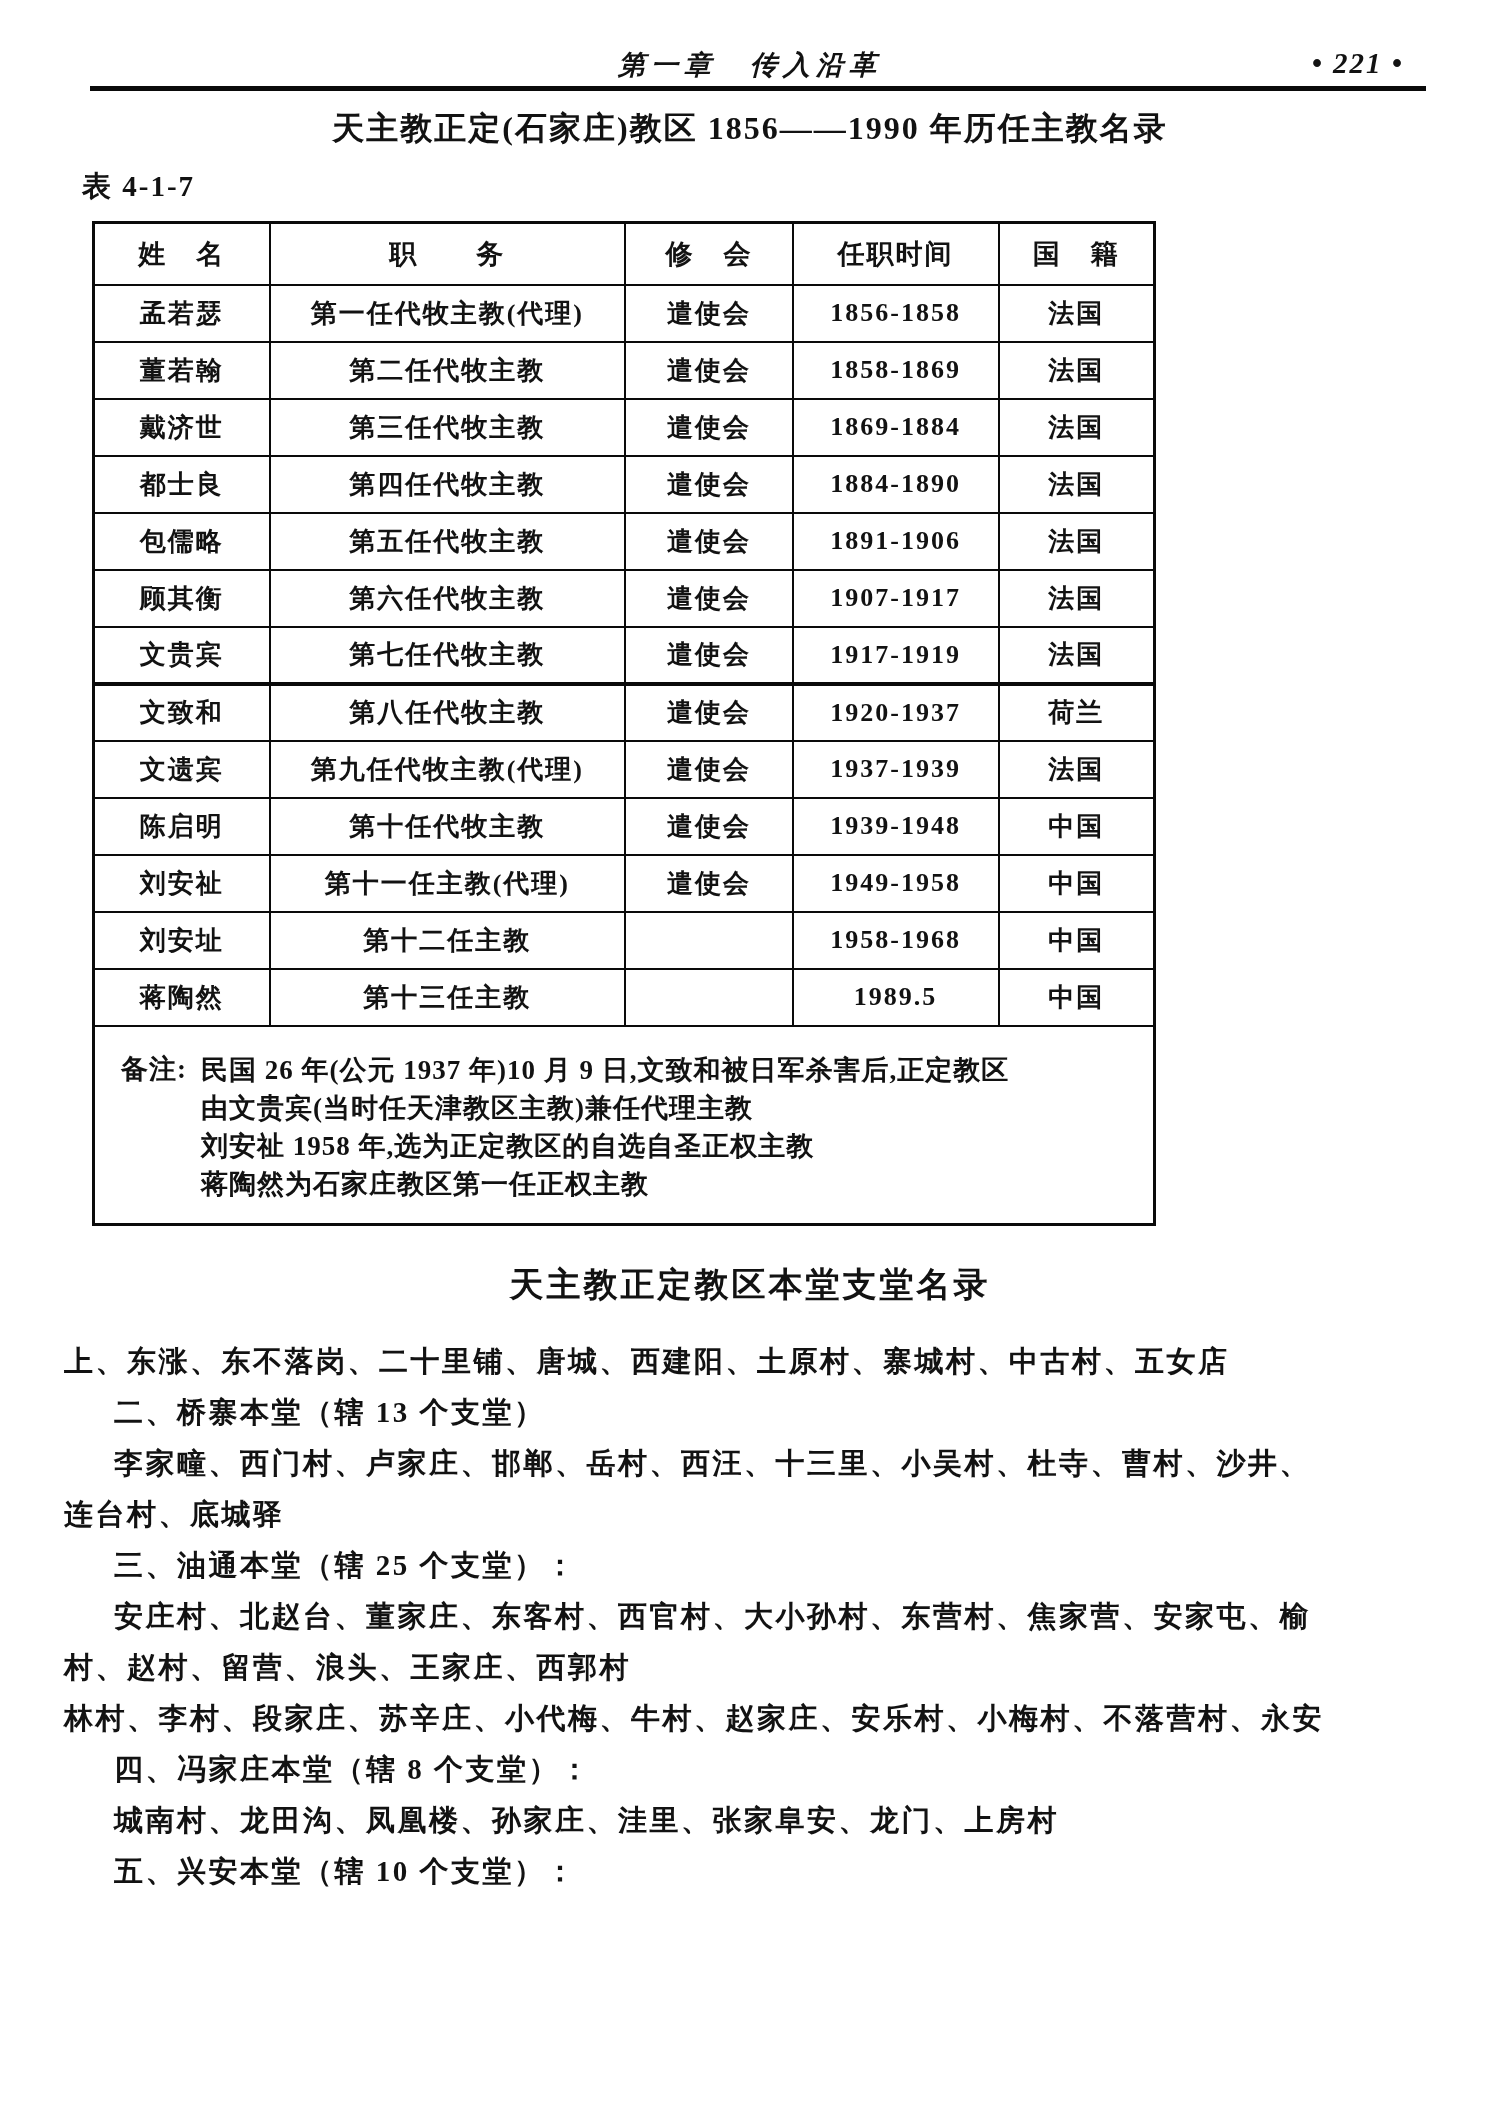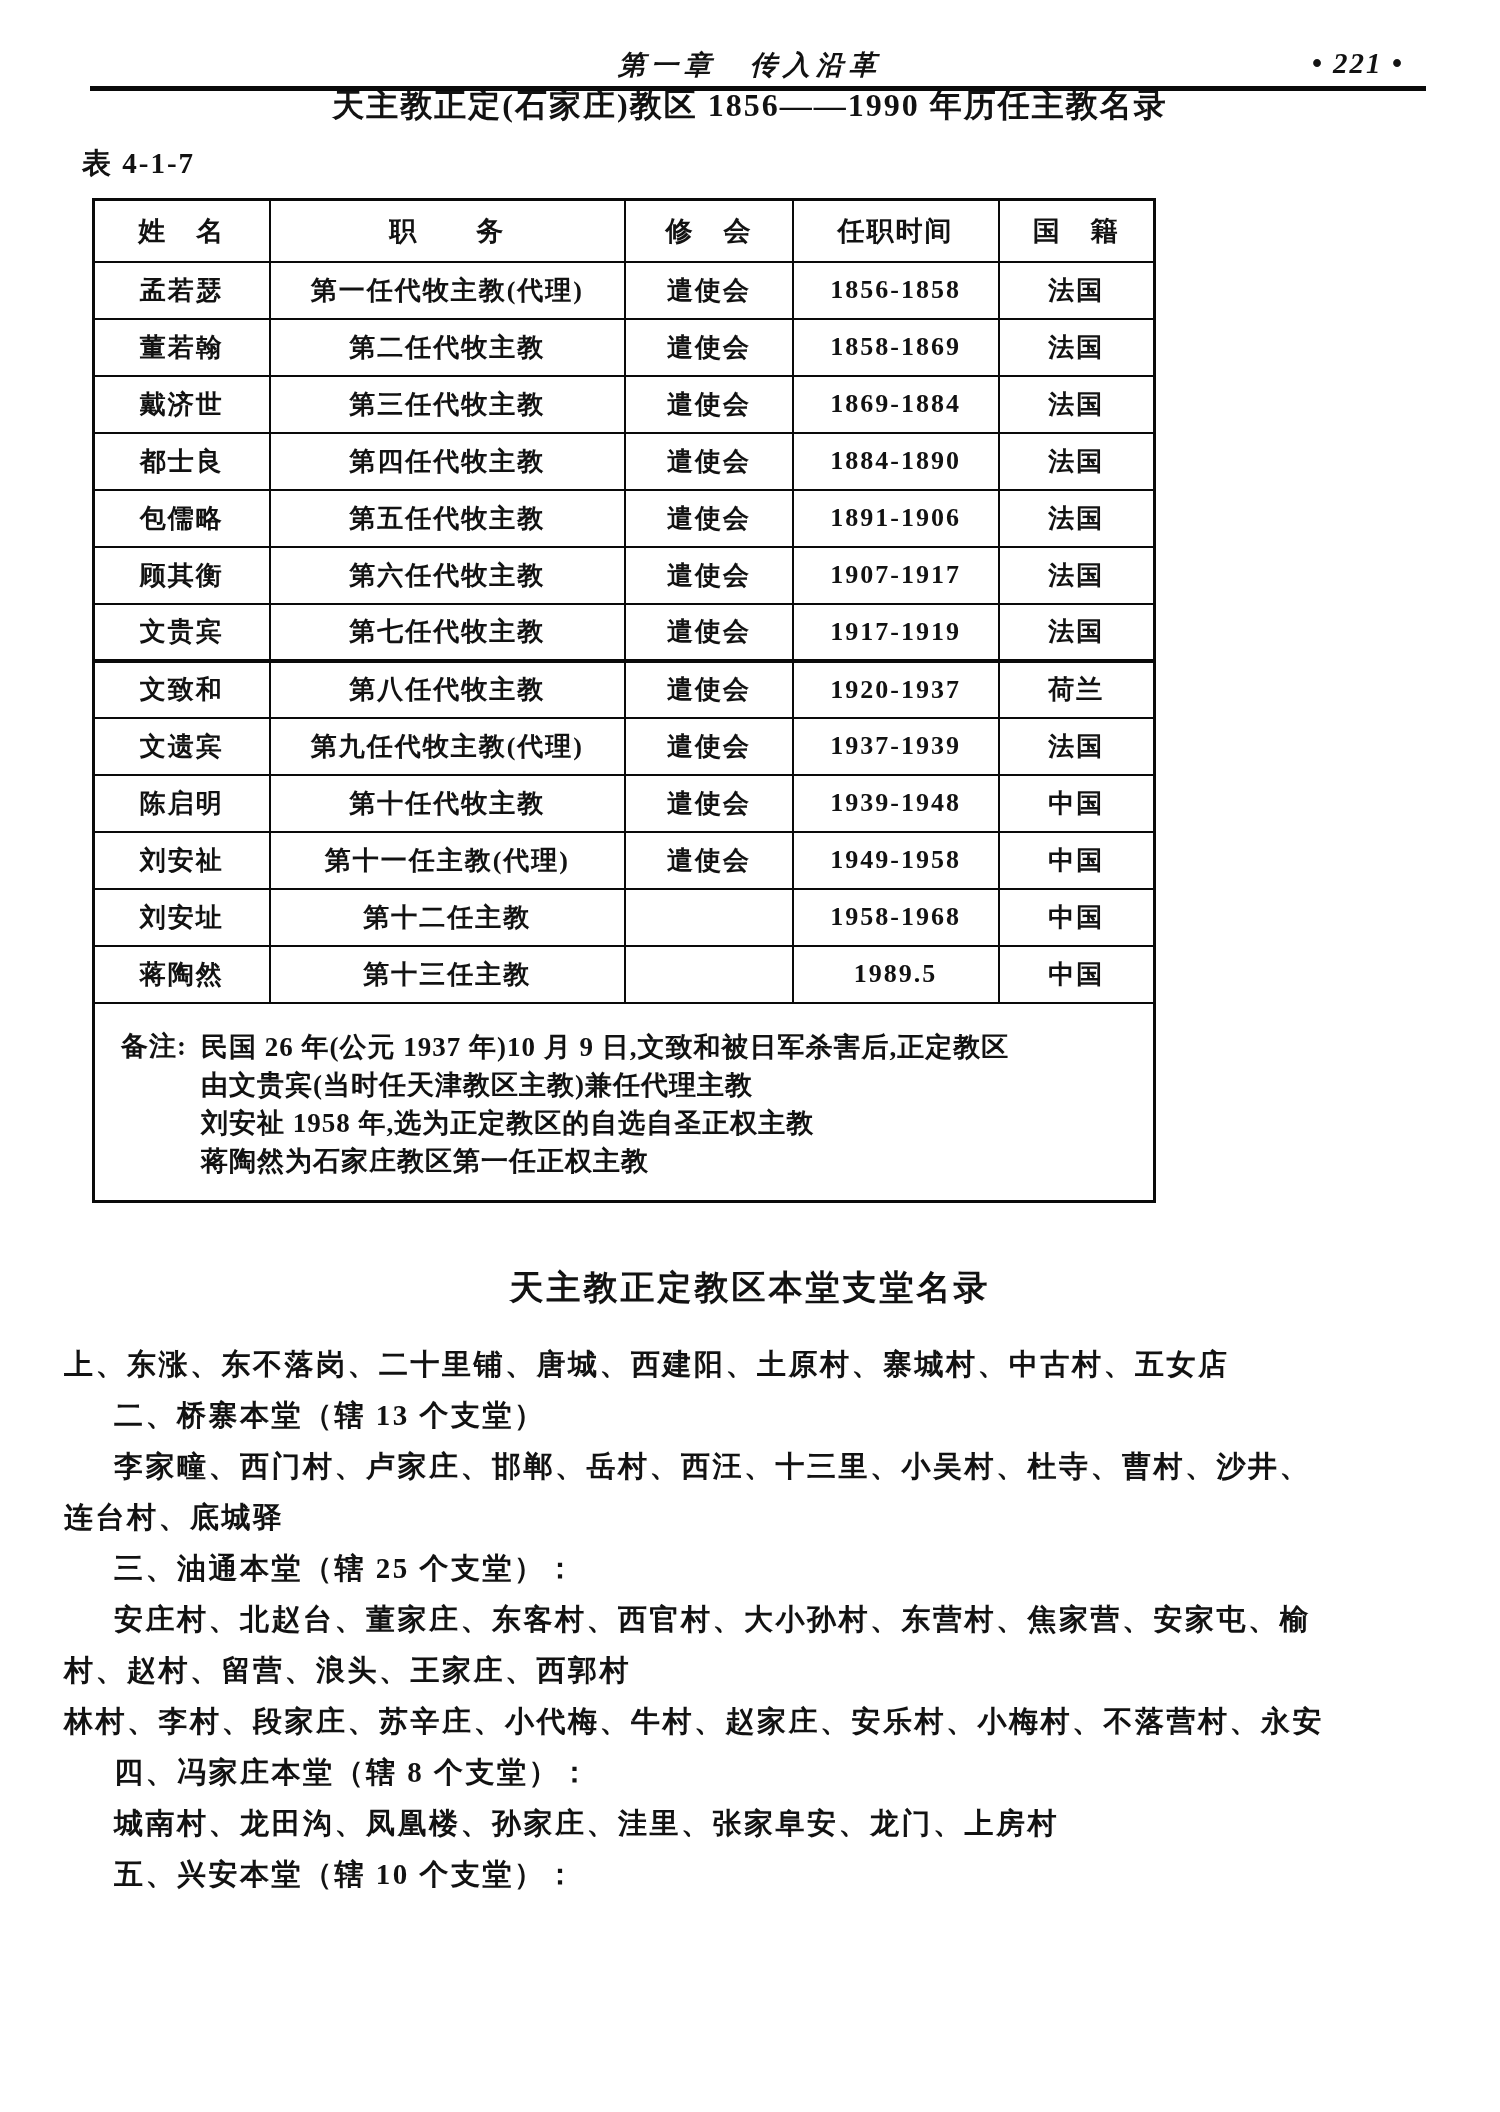--- a/index.html
+++ b/index.html
@@ -35,21 +35,21 @@
     letter-spacing: 2px;
   }
   .head-rule {
     position: absolute;
     top: 86px; left: 90px; right: 74px;
     height: 5px;
     background: #0a0a0a;
   }
   
   .table-title {
-    margin-top: 84px;
+    margin-top: 107px;
     text-align: center;
     font-size: 32px;
     font-weight: 700;
     letter-spacing: 2px;
   }
   .table-label {
     margin: 16px 0 0 82px;
     font-size: 29px;
     font-weight: 600;
     letter-spacing: 2px;
@@ -91,21 +91,21 @@
   }
   .notes-lines { flex: 1 1 auto; }
   .note-line {
     font-size: 27px;
     font-weight: 600;
     line-height: 38px;
     white-space: nowrap;
   }
   
   .directory-title {
-    margin-top: 62px;
+    margin-top: 36px;
     text-align: center;
     font-size: 34px;
     font-weight: 700;
     letter-spacing: 3px;
   }
   .directory-lines { margin: 28px 60px 0 64px; }
   .dir-line {
     font-size: 29px;
     font-weight: 600;
     line-height: 51px;

